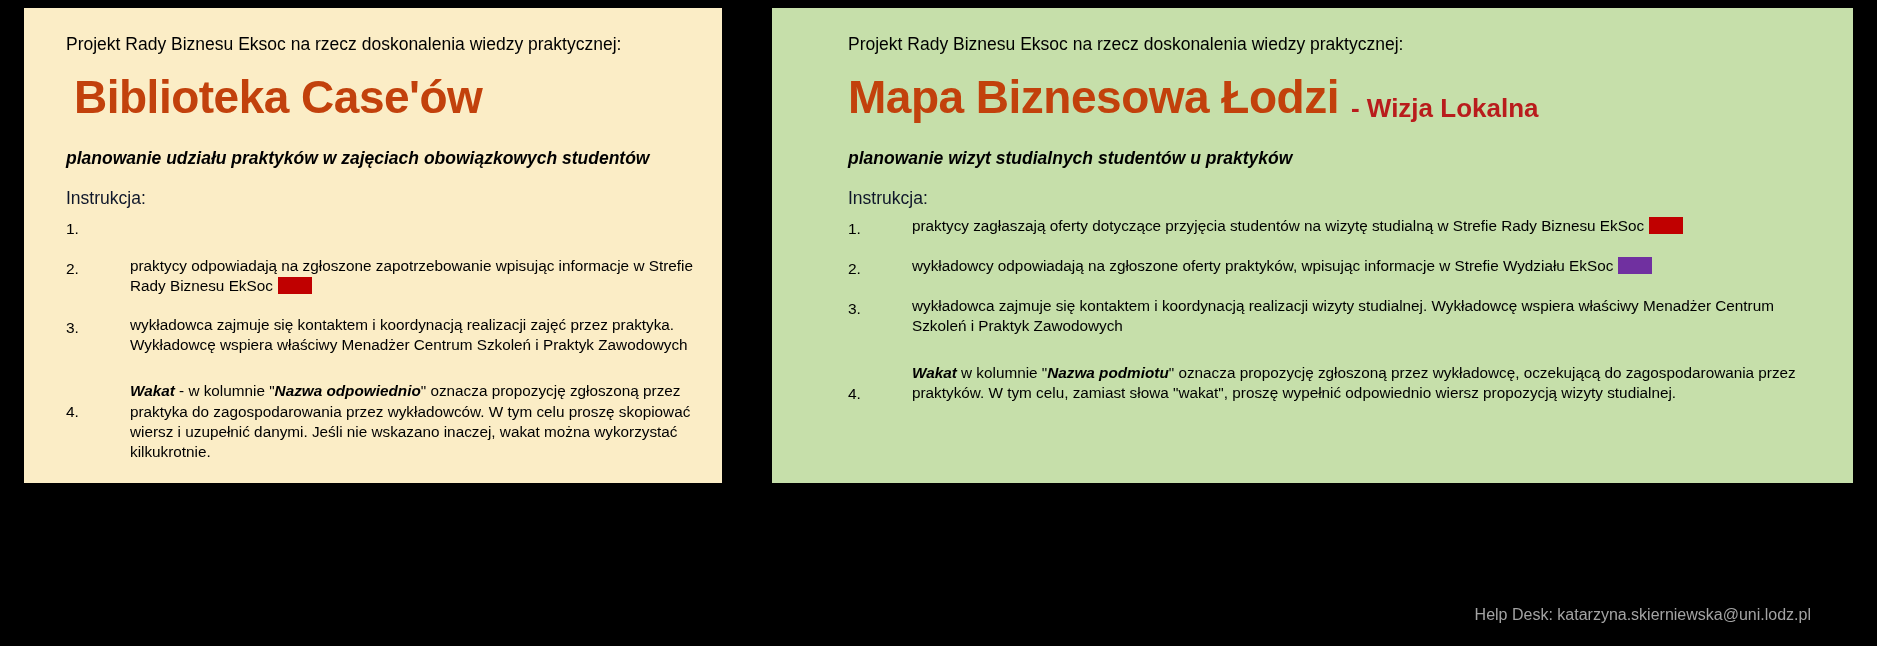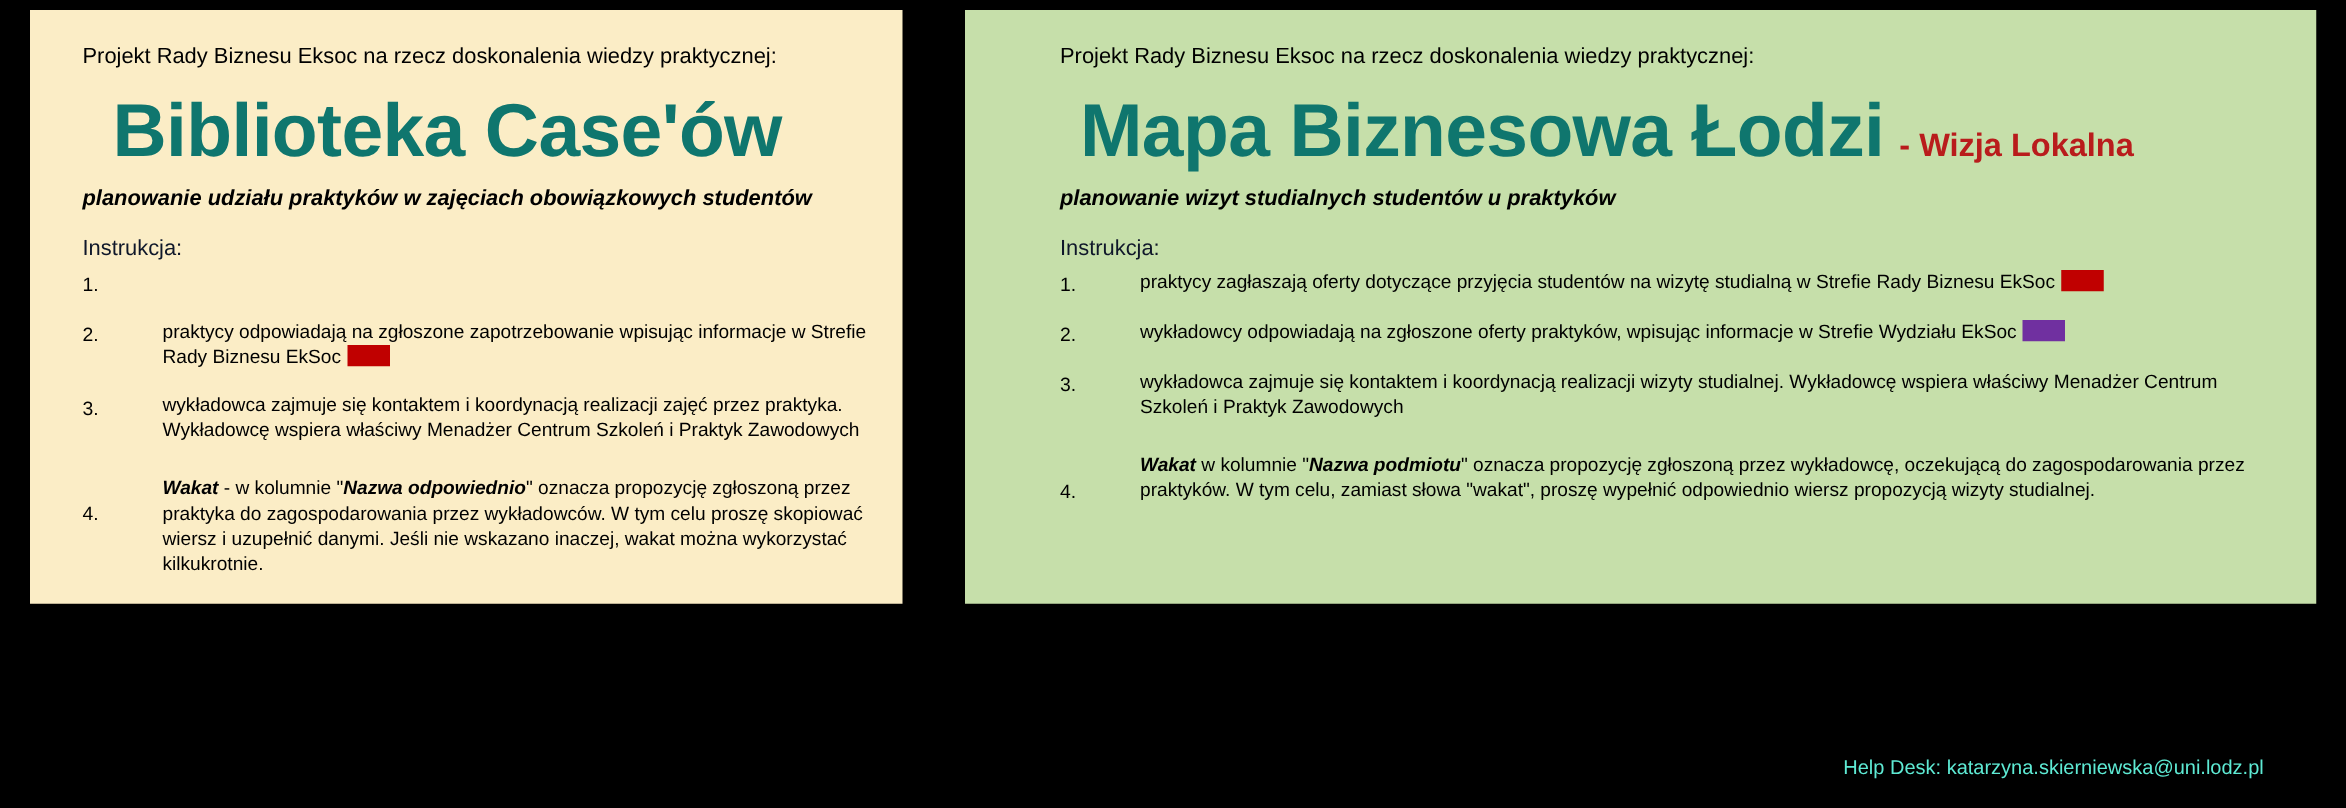--- a/index.html
+++ b/index.html
@@ -59,29 +59,28 @@
   .panel-left .kicker { left: 42px; top: 26px; }
   .panel-right .kicker { left: 76px; top: 26px; }
 
   .title-row {
     position: absolute;
     white-space: nowrap;
     display: flex;
     align-items: baseline;
   }
   .panel-left .title-row { left: 50px; top: 62px; }
-  .panel-right .title-row { left: 76px; top: 62px; }
+  .panel-right .title-row { left: 76px; top: 62px; align-items: flex-end; }
 
   .title-main {
-    font-size: 60px;
+    font-size: 46px;
     font-weight: bold;
-    color: #0f766e;
+    color: #c2410c;
     letter-spacing: -0.5px;
     font-family: "Liberation Sans", sans-serif;
-    margin-left: 16px;
   }
 
   .title-suffix {
     font-size: 26px;
     font-weight: bold;
     color: #b91c1c;
     margin-left: 12px;
     font-family: "Liberation Sans", sans-serif;
   }
 
@@ -168,21 +167,21 @@
   .panel-right .step-block .step-num-float { left: 76px; }
 
   .step-block .step-body {
     margin-left: 64px;
   }
 
   .footer {
     position: absolute;
     right: 66px;
     bottom: 22px;
-    color: #5eead4;
+    color: #a3a3a3;
     font-size: 16px;
     font-family: "Liberation Sans", sans-serif;
     white-space: nowrap;
     margin-top: 44px;
   }
 </style>
 </head>
 <body>
 
 <div class="stage">

